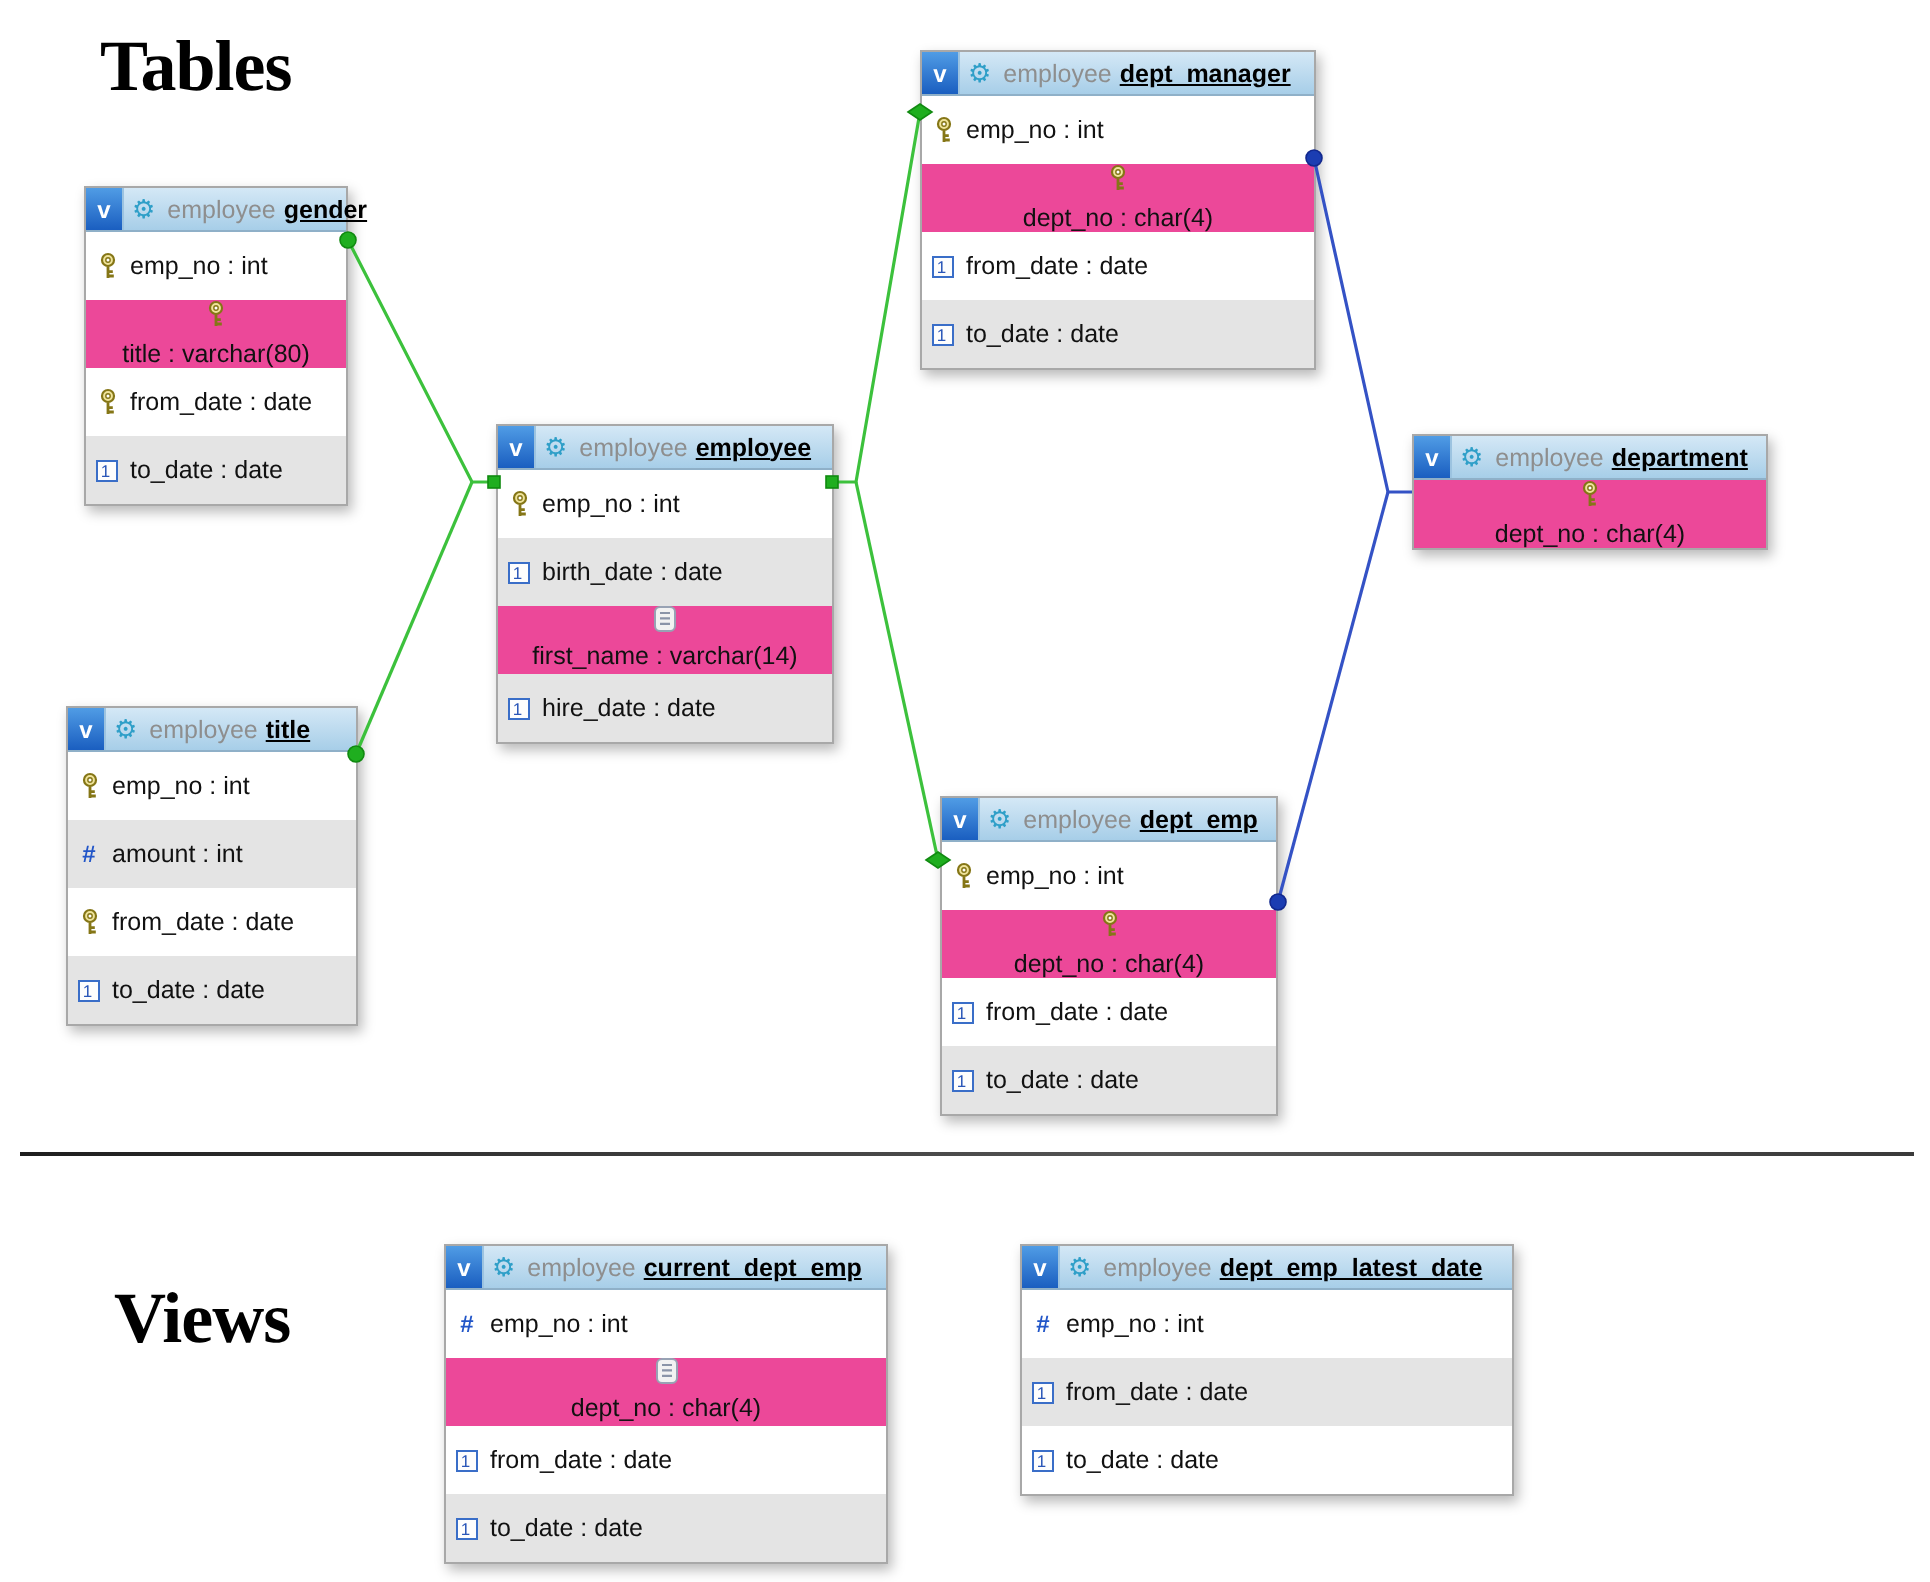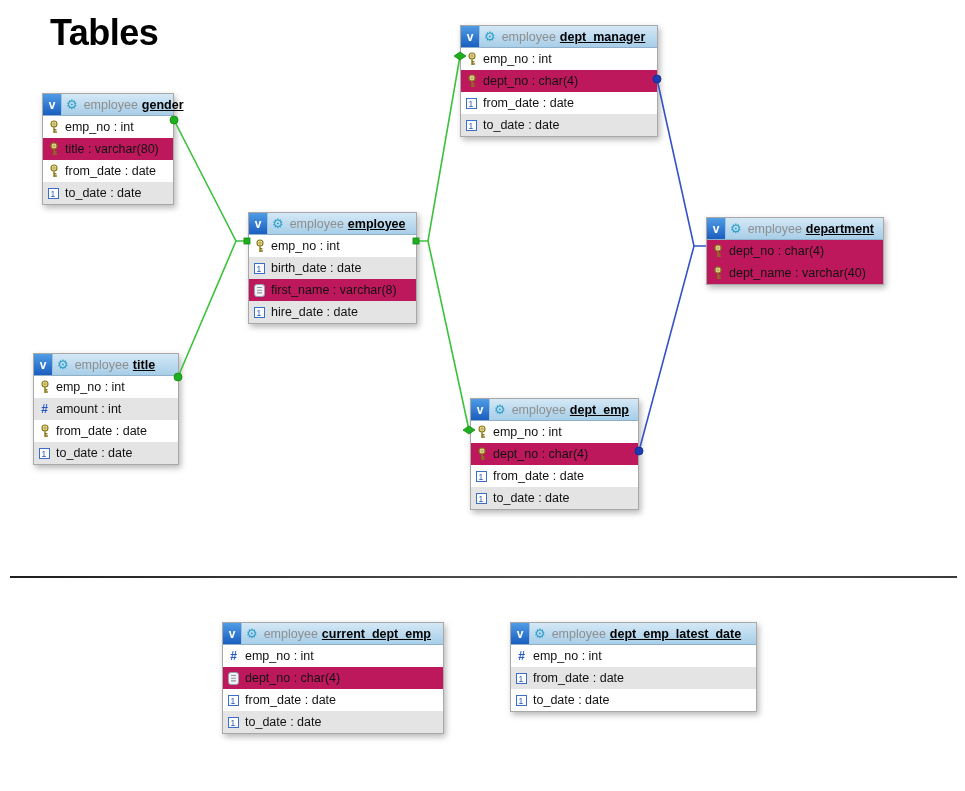--- a/index.html
+++ b/index.html
@@ -1,21 +1,21 @@
 <!DOCTYPE html>
 <html><head>
 <meta charset="utf-8">
 <style>
   html,body{margin:0;padding:0;background:#fff;}
   body{width:965px;height:791px;position:relative;overflow:hidden;
        font-family:"Liberation Sans",sans-serif;}
   #canvas{position:absolute;inset:0;}
 
   .h{position:absolute;margin:0;font-size:36px;font-weight:bold;color:#000;
-     letter-spacing:-0.5px;font-family:Liberation Sans, sans-serif;}
+     letter-spacing:-0.5px;font-family:Liberation Serif, serif;}
   .tables-h{left:50px;top:12px;}
   .views-h{left:57px;top:638px;}
 
   .divider{position:absolute;left:10px;top:576px;width:947px;height:2px;
            background:linear-gradient(to right,#1e1e1e,#555 60%,#3a3a3a);}
 
   #connections{position:absolute;left:0;top:0;width:965px;height:791px;
                z-index:3;pointer-events:none;}
 
   .dbtable{position:absolute;z-index:2;background:#fff;border:1px solid #a8a8a8;
@@ -25,34 +25,35 @@
          border-bottom:1px solid #8fb0c8;}
   .vbadge{width:18px;align-self:stretch;flex:0 0 18px;
           background:linear-gradient(#509ce5,#1a5ec0);
           color:#fff;font-weight:bold;font-size:12px;
           display:flex;align-items:center;justify-content:center;
           border-right:1px solid #9cc3e0;}
   .gear{color:#2f9fc8;font-size:13px;margin-left:4px;line-height:1;}
   .schema{color:#8e8e8e;margin-left:6px;white-space:nowrap;}
   .tname{color:#000;font-weight:bold;margin-left:4px;white-space:nowrap;text-decoration:underline;}
 
-  .row{height:22px;display:flex;align-items:center;padding:0 4px;gap:5px;}
+  .row{height:34px;display:flex;align-items:center;padding:0 4px;gap:5px;}
   .bg-white{background:#ffffff;}
   .bg-gray{background:#e4e4e4;}
-  .bg-pink{background:#be185d;}
+  .bg-pink{background:#ec4899;flex-direction:column;}
   .cicon{width:13px;flex:0 0 13px;display:flex;justify-content:center;align-items:center;}
   .ctext{white-space:nowrap;color:#111;}
   .numglyph{color:#2256c8;font-weight:bold;font-size:12px;line-height:1;}
 </style>
 </head>
 <body>
 
 <div id="canvas">
   <h1 class="h tables-h">Tables</h1>
   <div class="divider"></div>
+  <h1 class="h views-h">Views</h1>
   <svg id="connections" viewBox="0 0 965 791">
       <polyline points="174,120 236,241 248,241" fill="none" stroke="#3cc13c" stroke-width="1.6"></polyline>
       <circle cx="174" cy="120" r="4" fill="#1fae1f" stroke="#108a10" stroke-width="0.8"></circle>
       <rect x="244" y="238" width="6" height="6" fill="#1fae1f" stroke="#108a10" stroke-width="0.8"></rect>
       <polyline points="178,377 236,241" fill="none" stroke="#3cc13c" stroke-width="1.6"></polyline>
       <circle cx="178" cy="377" r="4" fill="#1fae1f" stroke="#108a10" stroke-width="0.8"></circle>
       <polyline points="415,241 428,241 460,56" fill="none" stroke="#3cc13c" stroke-width="1.6"></polyline>
       <rect x="413" y="238" width="6" height="6" fill="#1fae1f" stroke="#108a10" stroke-width="0.8"></rect>
       <polygon points="454,56 460,52 466,56 460,60" fill="#1fae1f" stroke="#108a10" stroke-width="0.8"></polygon>
       <polyline points="428,241 469,430" fill="none" stroke="#3cc13c" stroke-width="1.6"></polyline>
@@ -138,21 +139,21 @@
           </span>
           <span class="ctext">birth_date : date</span>
         </div>
         <div class="row bg-pink">
           <span class="cicon">
             <svg width="11" height="13" viewBox="0 0 11 13">
               <rect x="0.5" y="0.5" width="10" height="12" rx="2.5" fill="#f2f2f2" stroke="#98a2b4"></rect>
               <path d="M3 3.5 h5 M3 6.2 h5 M3 8.9 h5" stroke="#8a94a8" stroke-width="1.1"></path>
             </svg>
           </span>
-          <span class="ctext">first_name : varchar(8)</span>
+          <span class="ctext">first_name : varchar(14)</span>
         </div>
         <div class="row bg-gray">
           <span class="cicon">
             <svg width="11" height="11" viewBox="0 0 11 11">
               <rect x="0.5" y="0.5" width="10" height="10" fill="#fdfdfd" stroke="#3a6ec8"></rect>
               <text x="2.4" y="8.7" font-size="8.5" font-family="Liberation Sans, sans-serif" fill="#2a56b8">1</text>
             </svg>
           </span>
           <span class="ctext">hire_date : date</span>
         </div>
@@ -309,30 +310,20 @@
     <div class="rows">
         <div class="row bg-pink">
           <span class="cicon">
             <svg width="10" height="15" viewBox="0 0 10 15">
               <circle cx="5" cy="4" r="3" fill="#efe39a" stroke="#857616" stroke-width="1.1"></circle>
               <circle cx="5" cy="4" r="1.1" fill="#fff" stroke="#857616" stroke-width="0.7"></circle>
               <path d="M5 7.2 V13 M5 9.8 h2.4 M5 12 h2.9" stroke="#857616" stroke-width="1.4" fill="none"></path>
             </svg>
           </span>
           <span class="ctext">dept_no : char(4)</span>
-        </div>
-        <div class="row bg-pink">
-          <span class="cicon">
-            <svg width="10" height="15" viewBox="0 0 10 15">
-              <circle cx="5" cy="4" r="3" fill="#efe39a" stroke="#857616" stroke-width="1.1"></circle>
-              <circle cx="5" cy="4" r="1.1" fill="#fff" stroke="#857616" stroke-width="0.7"></circle>
-              <path d="M5 7.2 V13 M5 9.8 h2.4 M5 12 h2.9" stroke="#857616" stroke-width="1.4" fill="none"></path>
-            </svg>
-          </span>
-          <span class="ctext">dept_name : varchar(40)</span>
         </div>
       </div>
   </div>
     <div class="dbtable" style="left: 222px; top: 622px; width: 220px;">
     <div class="thead">
       <span class="vbadge">v</span>
       <span class="gear">⚙</span>
       <span class="schema">employee</span>
       <span class="tname">current_dept_emp</span>
     </div>

